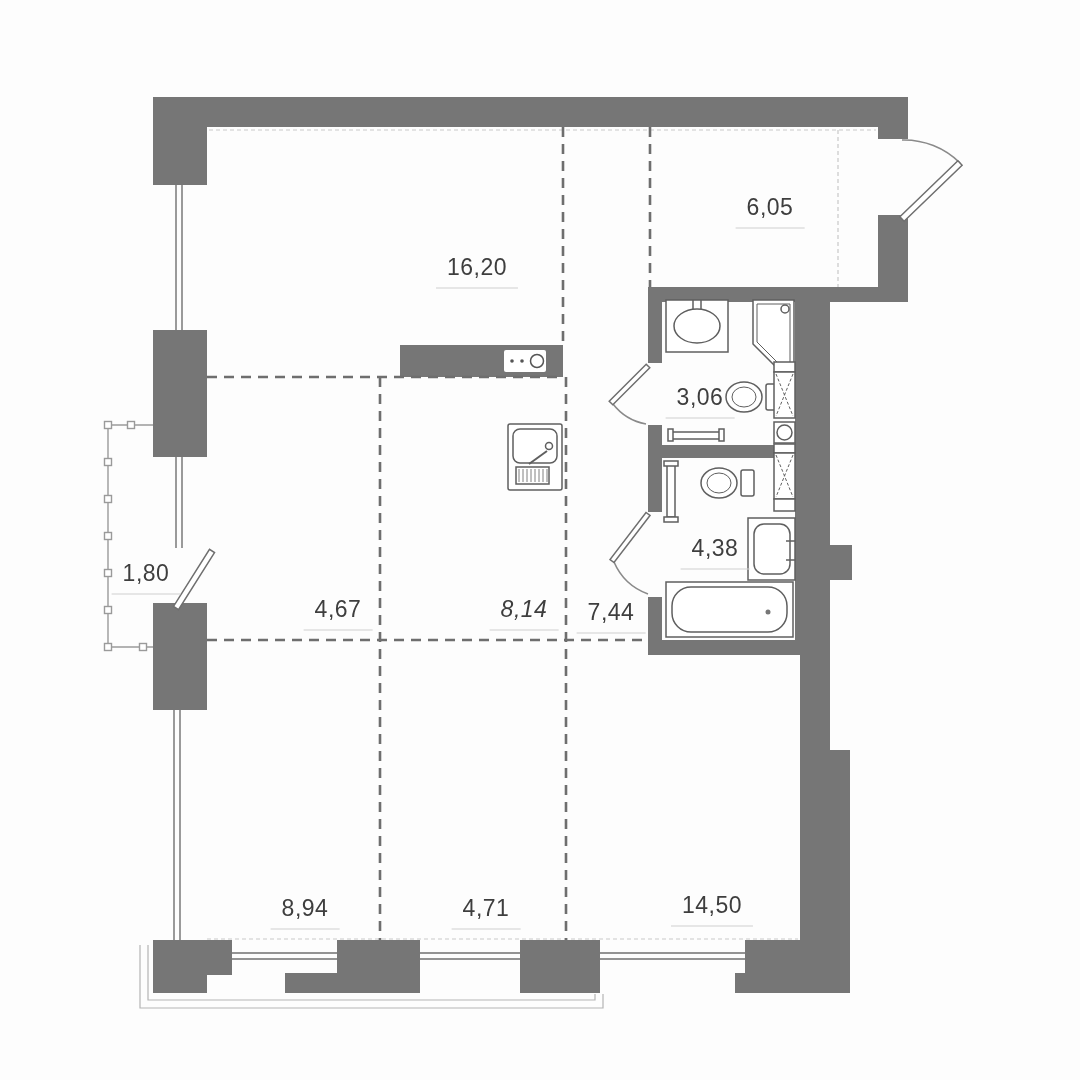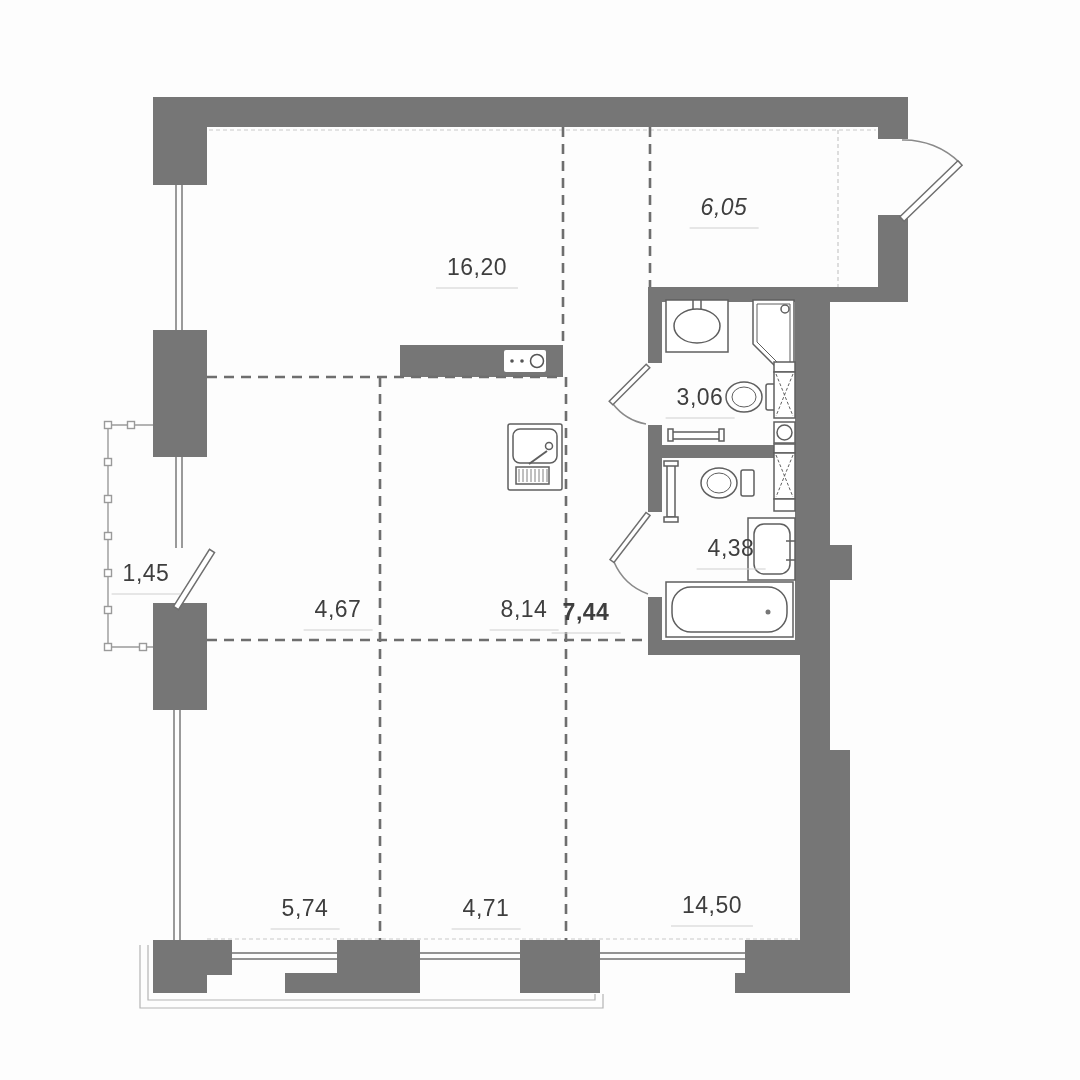--- a/index.html
+++ b/index.html
@@ -6,24 +6,24 @@
   #plan{position:relative;width:1080px;height:1080px;background:#fdfdfd;overflow:hidden;
         font-family:"Liberation Sans", sans-serif;}
   #plan svg{position:absolute;left:0;top:0;z-index:2;}
   .room-label{position:absolute;z-index:10;transform:translate(-50%,-50%);
       font-size:23px;color:#3e3e3e;letter-spacing:0.5px;
       border-bottom:1.5px solid #cfcfcf;padding:0 11px 7px 11px;white-space:nowrap;}
   #watermark{position:absolute;z-index:5;left:536px;top:531px;transform:translate(-50%,-54%);
       font-size:101px;font-weight:bold;color:rgba(190,190,190,0.85);letter-spacing:1px;
       text-shadow:2px 2px 0 rgba(215,215,215,0.6);white-space:nowrap;pointer-events:none;}
   
-  .lbl-0{left:477px;top:271px;}  .lbl-1{left:724px;top:211px;font-style:italic;}
-  .lbl-2{left:700px;top:401px;}  .lbl-3{left:731px;top:552px;}
+  .lbl-0{left:477px;top:271px;}  .lbl-1{left:770px;top:211px;}
+  .lbl-2{left:700px;top:401px;}  .lbl-3{left:715px;top:552px;}
   .lbl-4{left:146px;top:577px;}  .lbl-5{left:338px;top:613px;}
-  .lbl-6{left:524px;top:613px;}  .lbl-7{left:586px;top:616px;font-weight:bold;}
+  .lbl-6{left:524px;top:613px;font-style:italic;}  .lbl-7{left:611px;top:616px;}
   .lbl-8{left:305px;top:912px;}  .lbl-9{left:486px;top:912px;}
   .lbl-10{left:712px;top:909px;}
 </style>
 </head>
 <body>
 
 <div id="plan">
 
   <svg width="1080" height="1080" viewBox="0 0 1080 1080">
 
@@ -213,21 +213,21 @@
       <path d="M 140 945 L 140 1008 L 603 1008 L 603 994"></path>
       <path d="M 148 945 L 148 1000 L 595 1000 L 595 994"></path>
     </g>
   </svg>
 
 
   <div class="room-label lbl-0">16,20</div>
   <div class="room-label lbl-1">6,05</div>
   <div class="room-label lbl-2">3,06</div>
   <div class="room-label lbl-3">4,38</div>
-  <div class="room-label lbl-4">1,45</div>
+  <div class="room-label lbl-4">1,80</div>
   <div class="room-label lbl-5">4,67</div>
   <div class="room-label lbl-6">8,14</div>
   <div class="room-label lbl-7">7,44</div>
-  <div class="room-label lbl-8">5,74</div>
+  <div class="room-label lbl-8">8,94</div>
   <div class="room-label lbl-9">4,71</div>
   <div class="room-label lbl-10">14,50</div>
 
 </div>
 
 </body></html>

